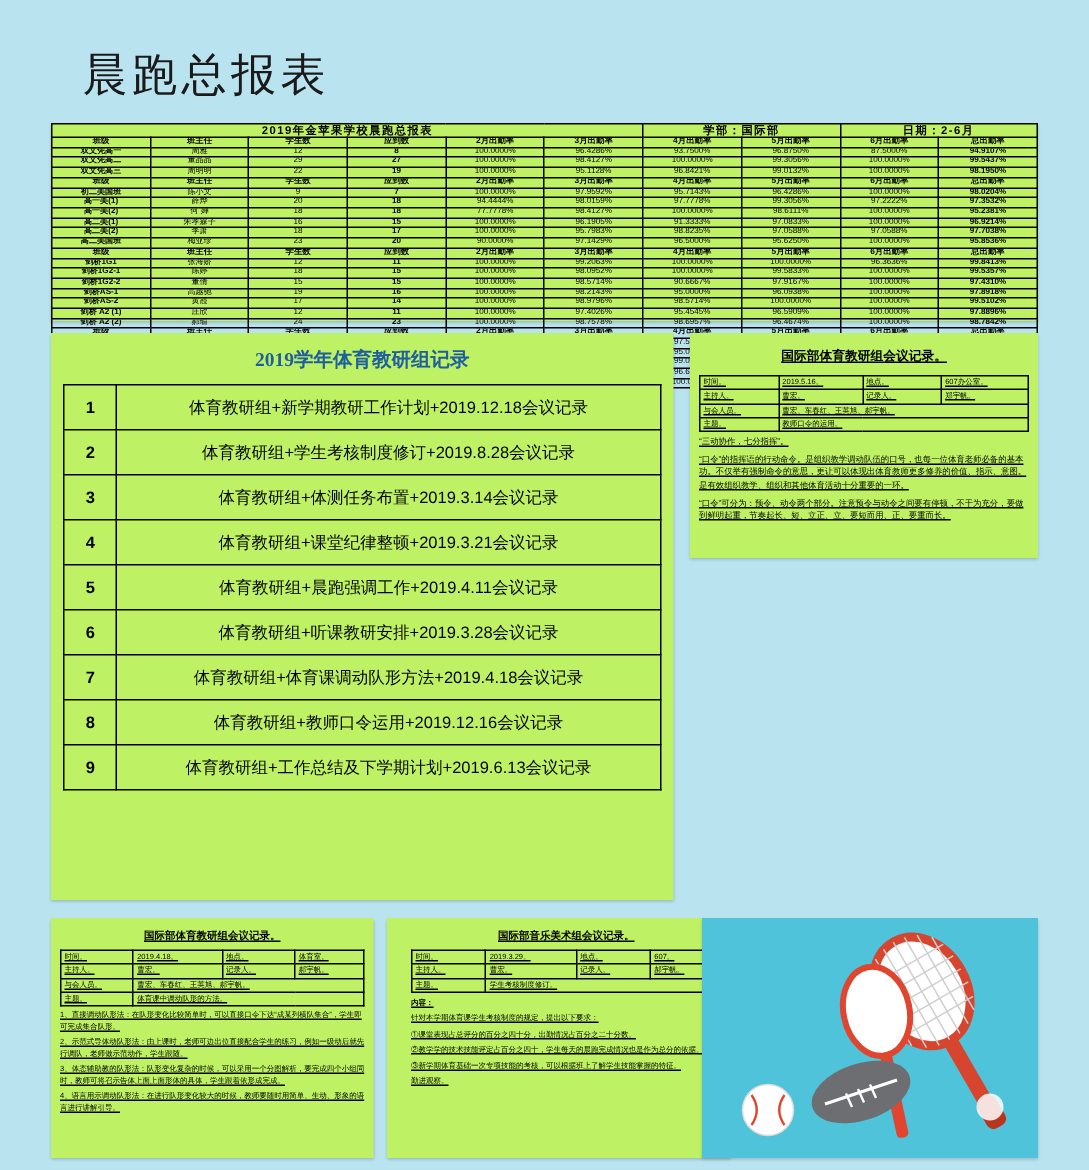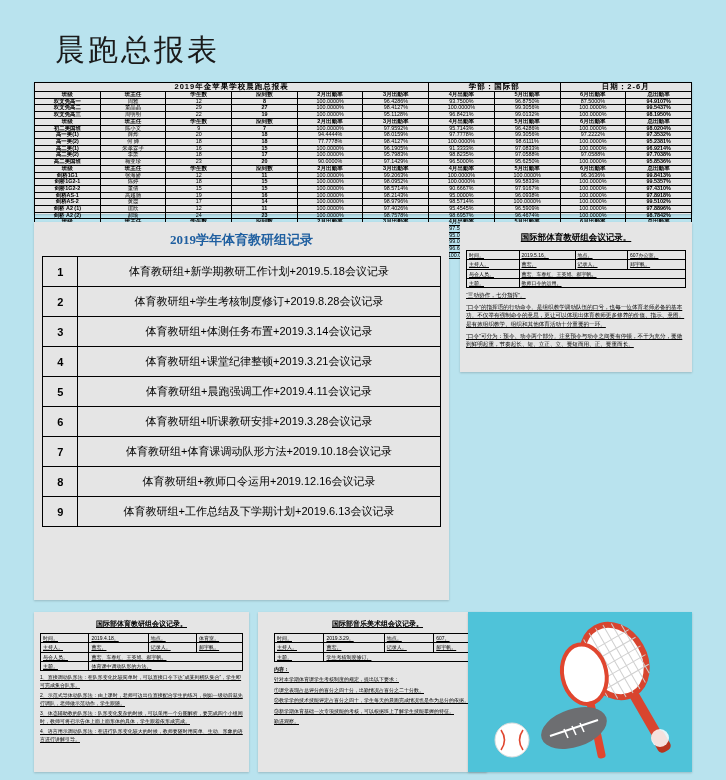--- a/index.html
+++ b/index.html
@@ -10,21 +10,21 @@
     overflow:hidden;
     position:relative;
   }
   .page-title{
     position:absolute;left:55px;top:30px;
     font-family:"Liberation Serif", serif;
     font-size:30px;font-weight:normal;color:#1a1a1a;
     letter-spacing:3px;
   }
   .panel{
-    position:absolute;background:#e5e5e5;
+    position:absolute;background:#bef264;
     box-shadow:0 1px 2px rgba(0,0,0,0.18);
   }
   
   #attendance-panel{left:34px;top:82px;width:658px;height:132px;padding:0;}
   table.att{
     border-collapse:collapse;width:100%;height:100%;
     font-size:5.4px;color:#000;
     table-layout:fixed;
   }
   table.att td,table.att th{
@@ -384,21 +384,21 @@
       </tbody>
   </table>
 </div>
 
 <div class="panel" id="meeting-panel">
   <div class="mtitle">2019学年体育教研组记录</div>
   <table class="mt">
     <tbody id="mt-body">
         <tr>
           <td class="num">1</td>
-          <td>体育教研组+新学期教研工作计划+2019.5.18会议记录</td>
+          <td>体育教研组+新学期教研工作计划+2019.12.18会议记录</td>
         </tr>
         <tr>
           <td class="num">2</td>
           <td>体育教研组+学生考核制度修订+2019.8.28会议记录</td>
         </tr>
         <tr>
           <td class="num">3</td>
           <td>体育教研组+体测任务布置+2019.3.14会议记录</td>
         </tr>
         <tr>
@@ -408,21 +408,21 @@
         <tr>
           <td class="num">5</td>
           <td>体育教研组+晨跑强调工作+2019.4.11会议记录</td>
         </tr>
         <tr>
           <td class="num">6</td>
           <td>体育教研组+听课教研安排+2019.3.28会议记录</td>
         </tr>
         <tr>
           <td class="num">7</td>
-          <td>体育教研组+体育课调动队形方法+2019.10.18会议记录</td>
+          <td>体育教研组+体育课调动队形方法+2019.4.18会议记录</td>
         </tr>
         <tr>
           <td class="num">8</td>
           <td>体育教研组+教师口令运用+2019.12.16会议记录</td>
         </tr>
         <tr>
           <td class="num">9</td>
           <td>体育教研组+工作总结及下学期计划+2019.6.13会议记录</td>
         </tr>
       </tbody>

